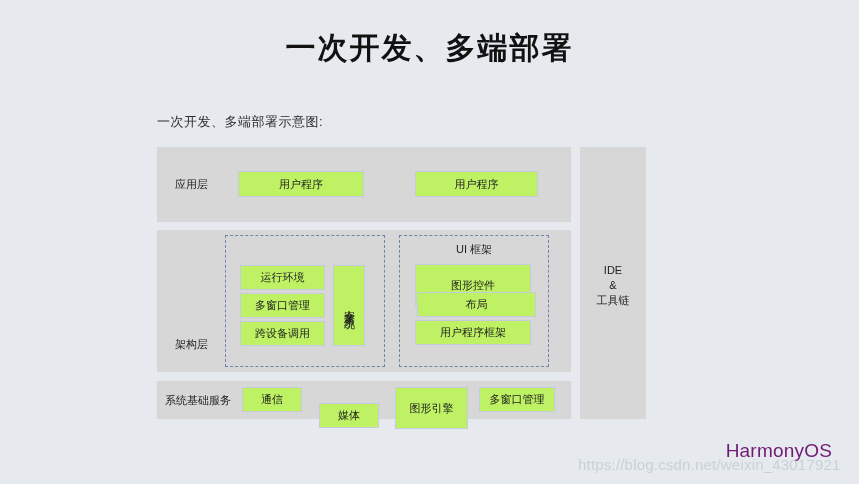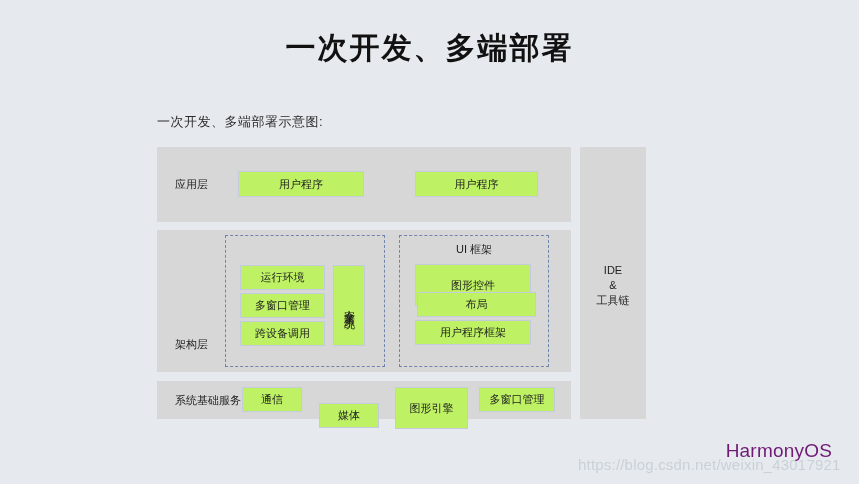--- a/index.html
+++ b/index.html
@@ -62,21 +62,21 @@
   .panel-ide  { left: 423px; top: 0px;  width: 66px;  height: 272px; }
 
   .layer-label {
     position: absolute;
     font-size: 11px;
     color: #222222;
     white-space: nowrap;
   }
   .lbl-app  { left: 18px; top: 30px; }
   .lbl-arch { left: 18px; top: 146px; margin-top: 44px; }
-  .lbl-sys  { left: 8px;  top: 246px; margin-left: 10px; }
+  .lbl-sys  { left: 8px;  top: 246px; }
 
   .ide-label {
     position: absolute;
     left: 423px;
     top: 116px;
     width: 66px;
     text-align: center;
     font-size: 11px;
     line-height: 15px;
     color: #222222;

